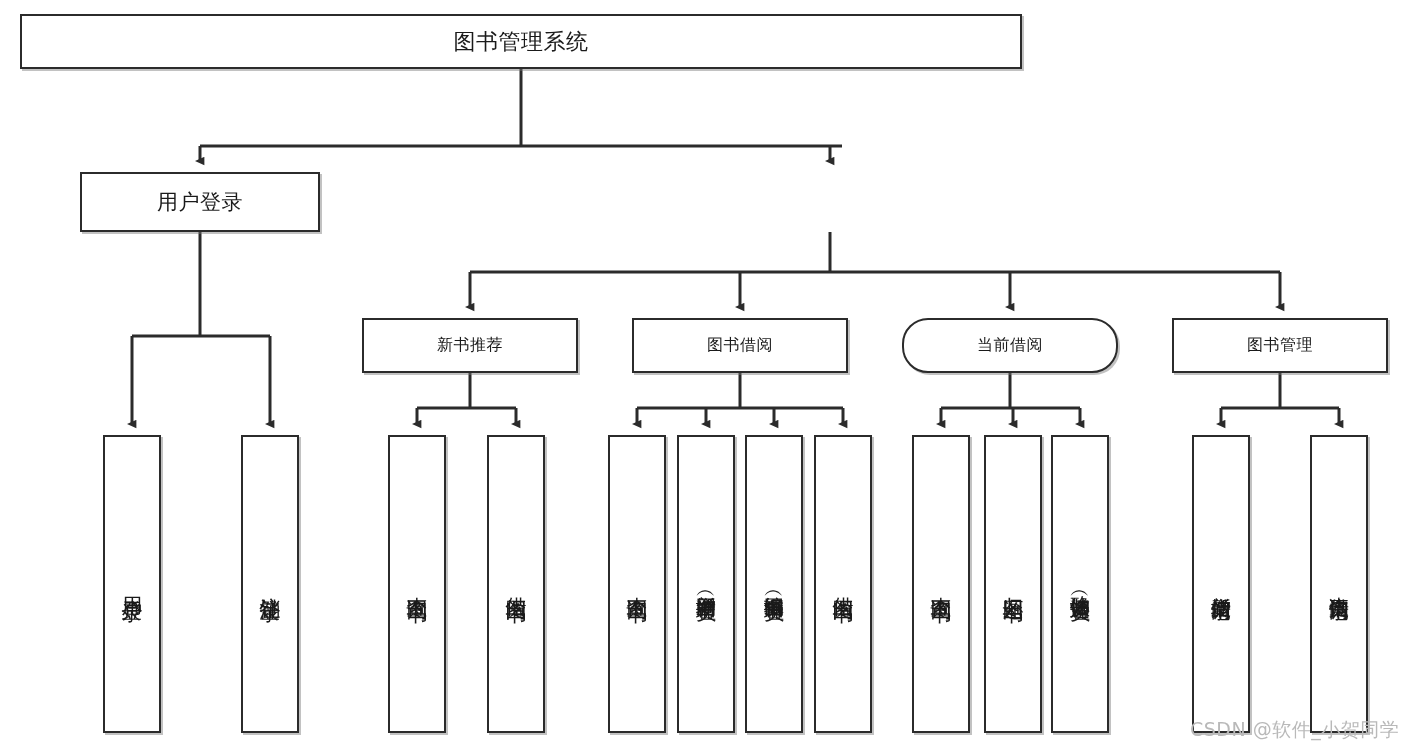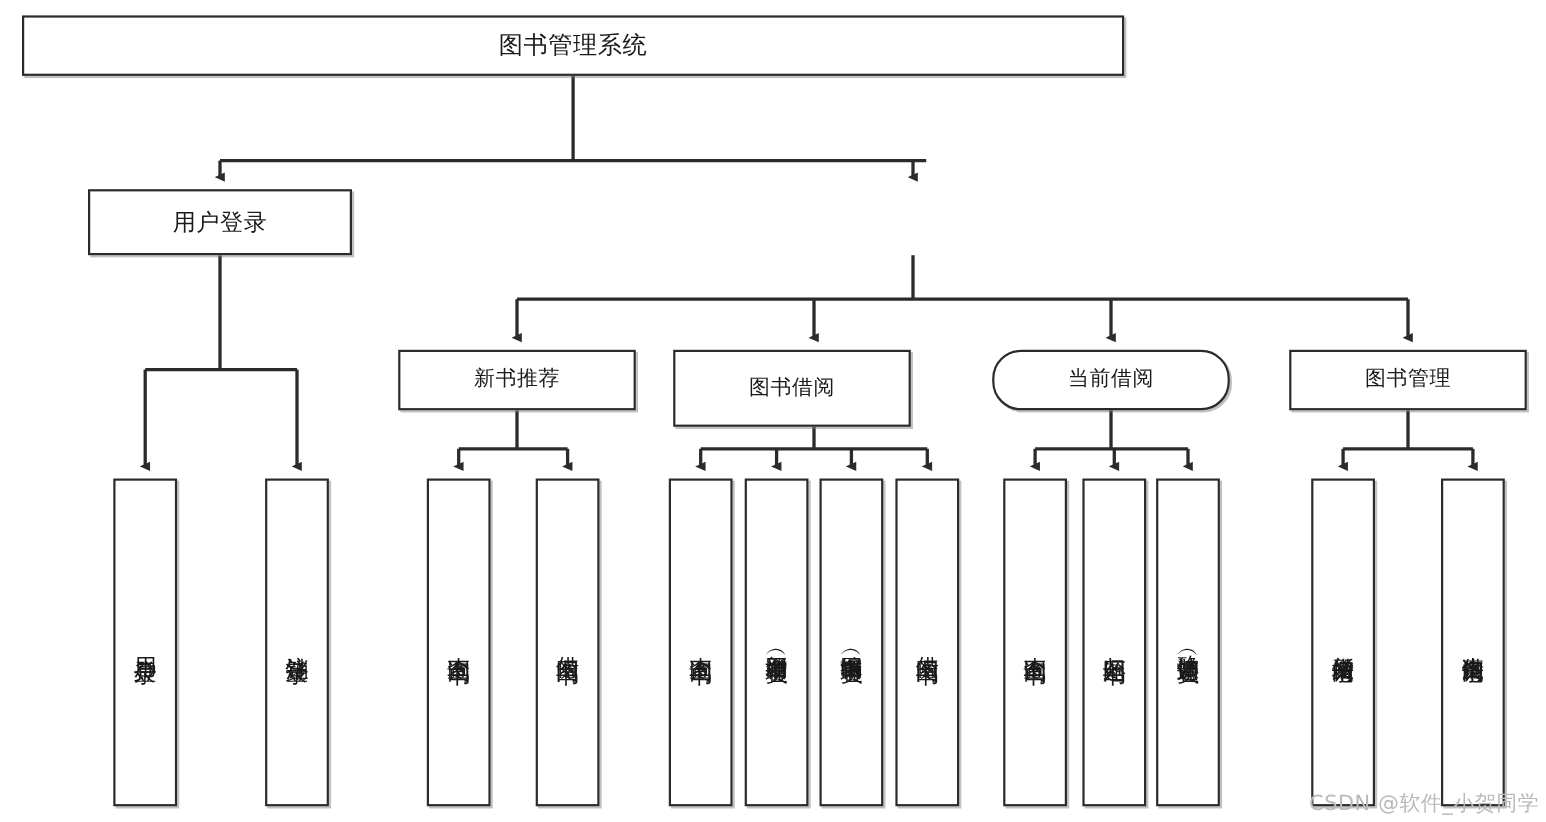--- a/index.html
+++ b/index.html
@@ -49,22 +49,21 @@
     font-size: 22px;
     letter-spacing: 0.5px;
   }
   .node.root .lbl {
     font-size: 22px;
   }
   .node.lvl2 .lbl {
     font-size: 21px;
   }
   .node.lvl3 .lbl {
-    font-size: 19px;
-    font-family: Liberation Serif, serif;
+    font-size: 16px;
   }
   
   .node.leaf {
     align-items: center;
     justify-content: center;
   }
   .node.leaf .lbl {
     writing-mode: vertical-rl;
     text-orientation: upright;
     font-size: 21px;
@@ -144,21 +143,21 @@
     <span class="lbl">图书管理系统</span>
   </div>
 
   <div class="node lvl2 horiz" style="left:80px; top:172px; width:240px; height:60px;">
     <span class="lbl">用户登录</span>
   </div>
 
   <div class="node lvl3 horiz" style="left:362px; top:318px; width:216px; height:55px;">
     <span class="lbl">新书推荐</span>
   </div>
-  <div class="node lvl3 horiz" style="left:612px; top:318px; width:216px; height:70px;">
+  <div class="node lvl3 horiz" style="left:632px; top:318px; width:216px; height:55px;">
     <span class="lbl">图书借阅</span>
   </div>
   <div class="node lvl3 horiz" style="left:902px; top:318px; width:216px; height:55px;border-radius:26px;">
     <span class="lbl">当前借阅</span>
   </div>
   <div class="node lvl3 horiz" style="left:1172px; top:318px; width:216px; height:55px;">
     <span class="lbl">图书管理</span>
   </div>
 
   <div class="node leaf" style="left:103px; top:435px; width:58px; height:298px;">

